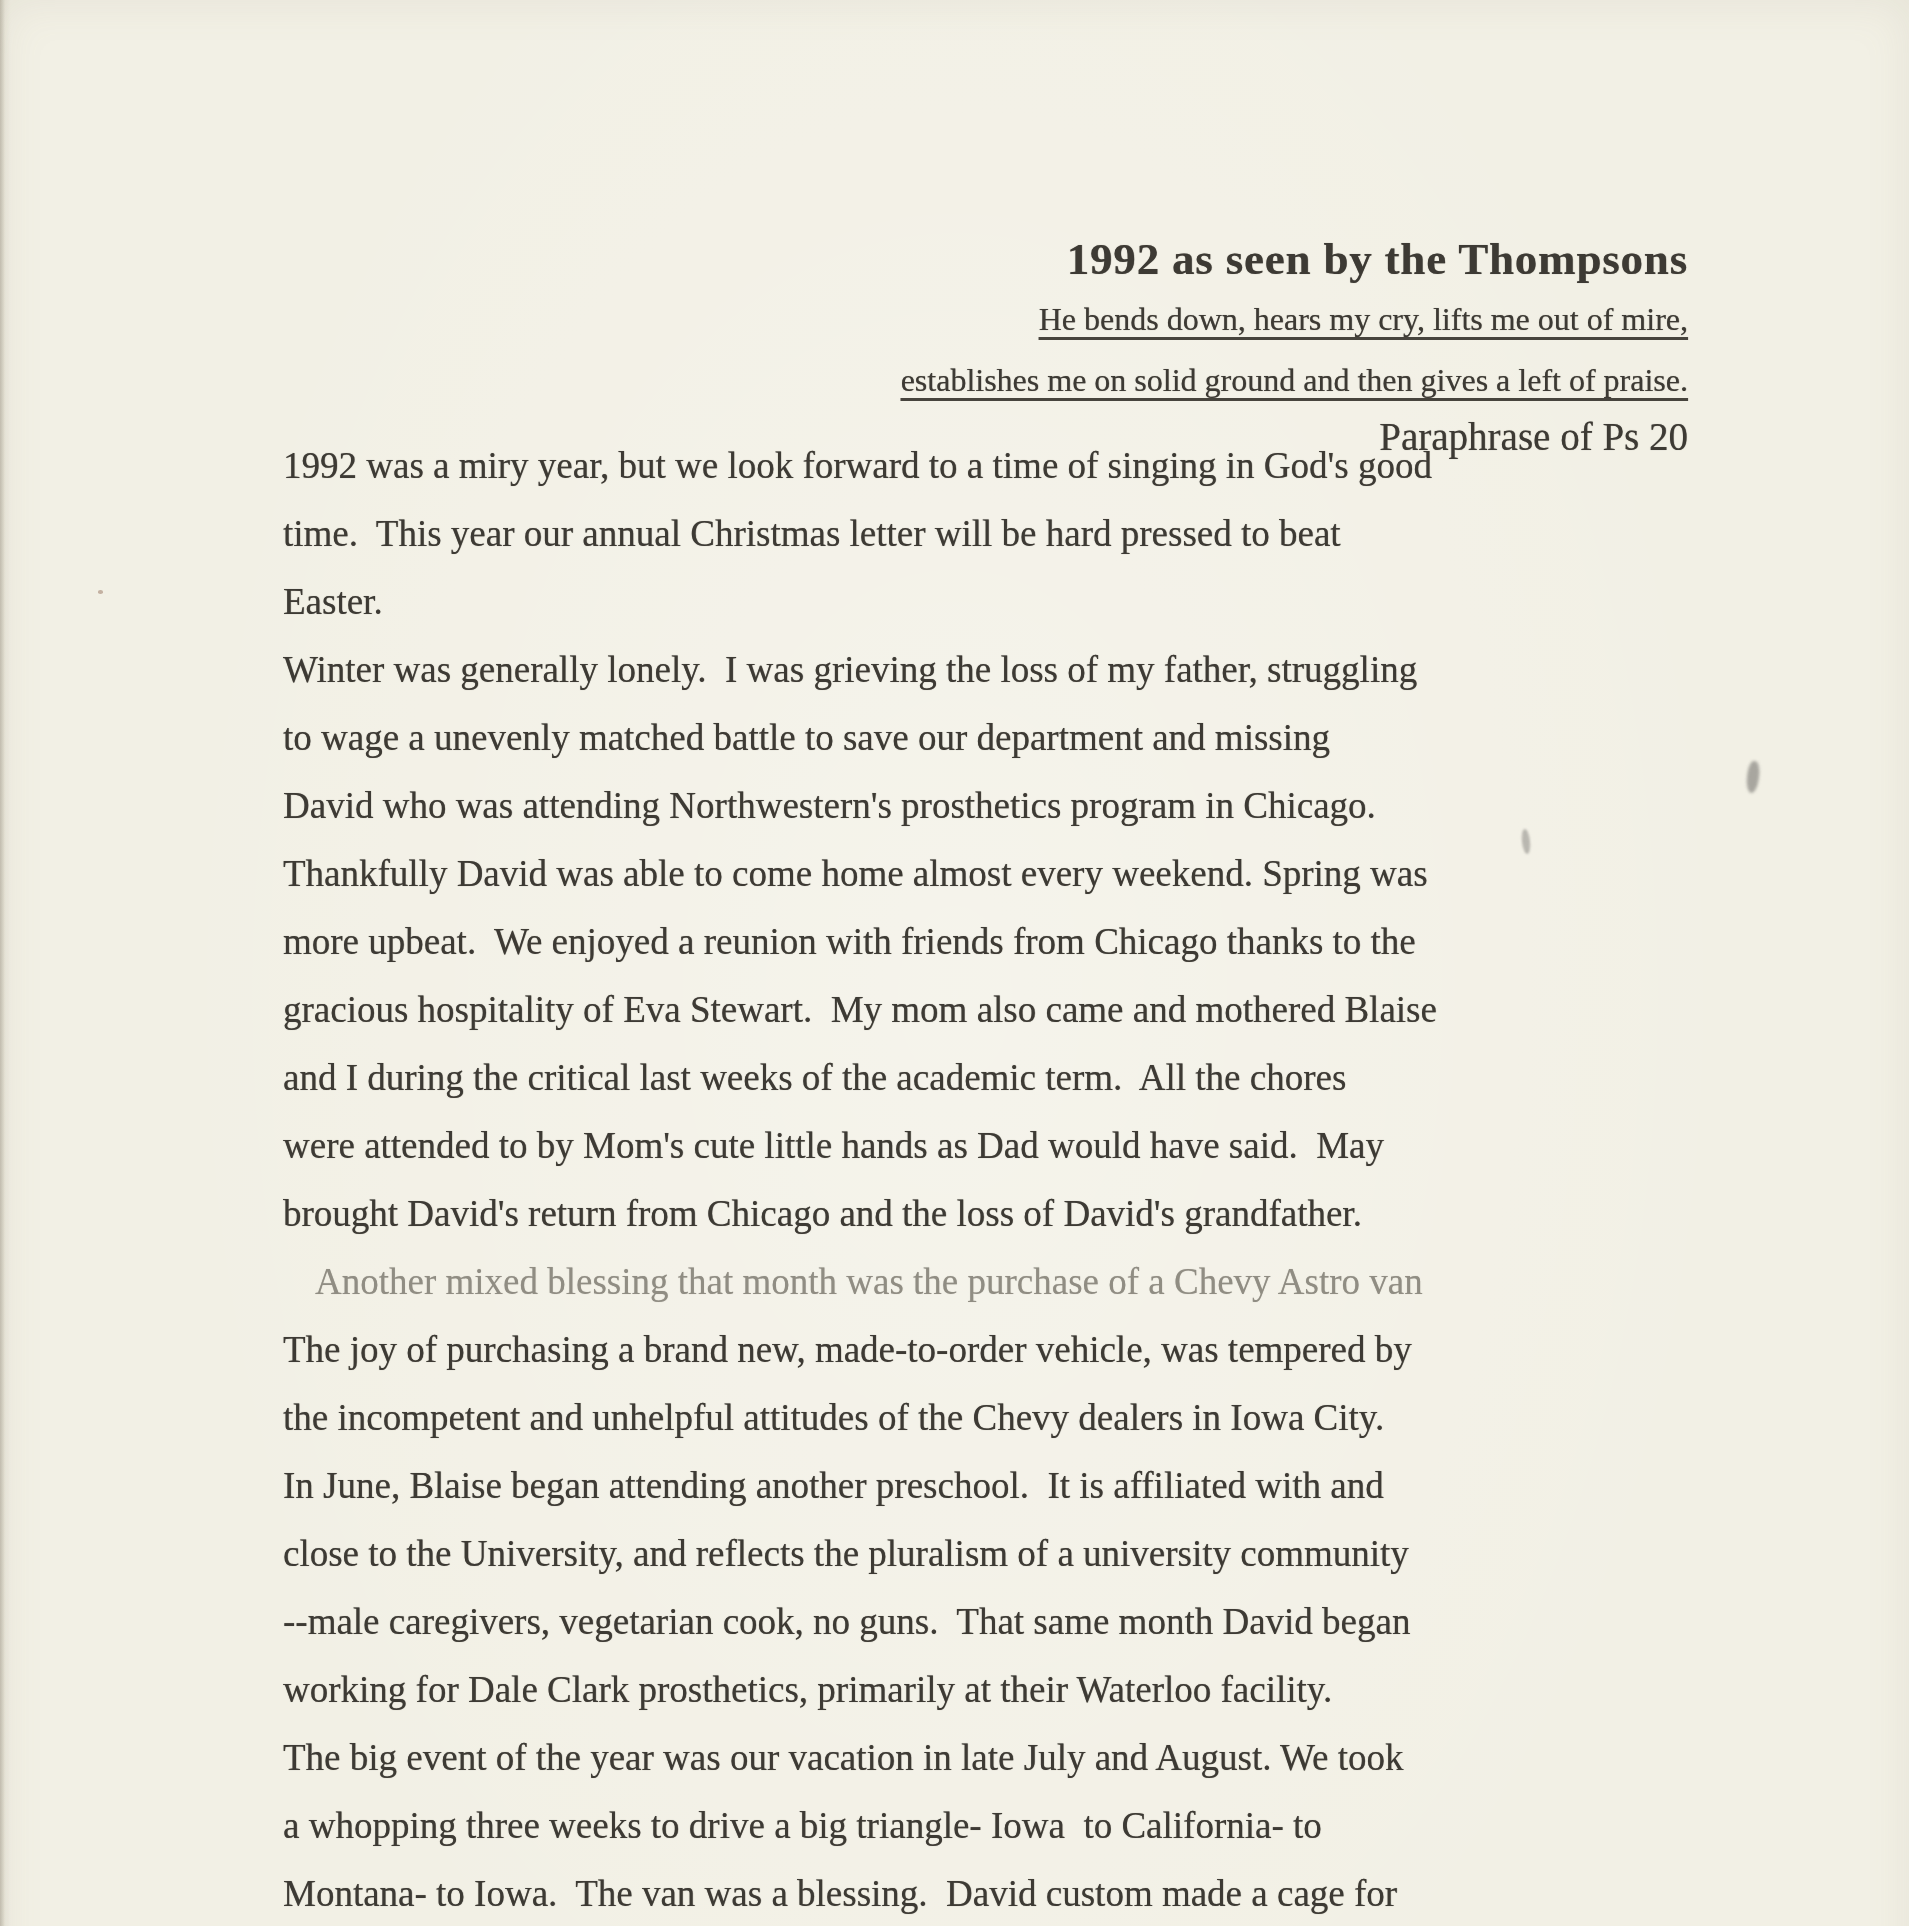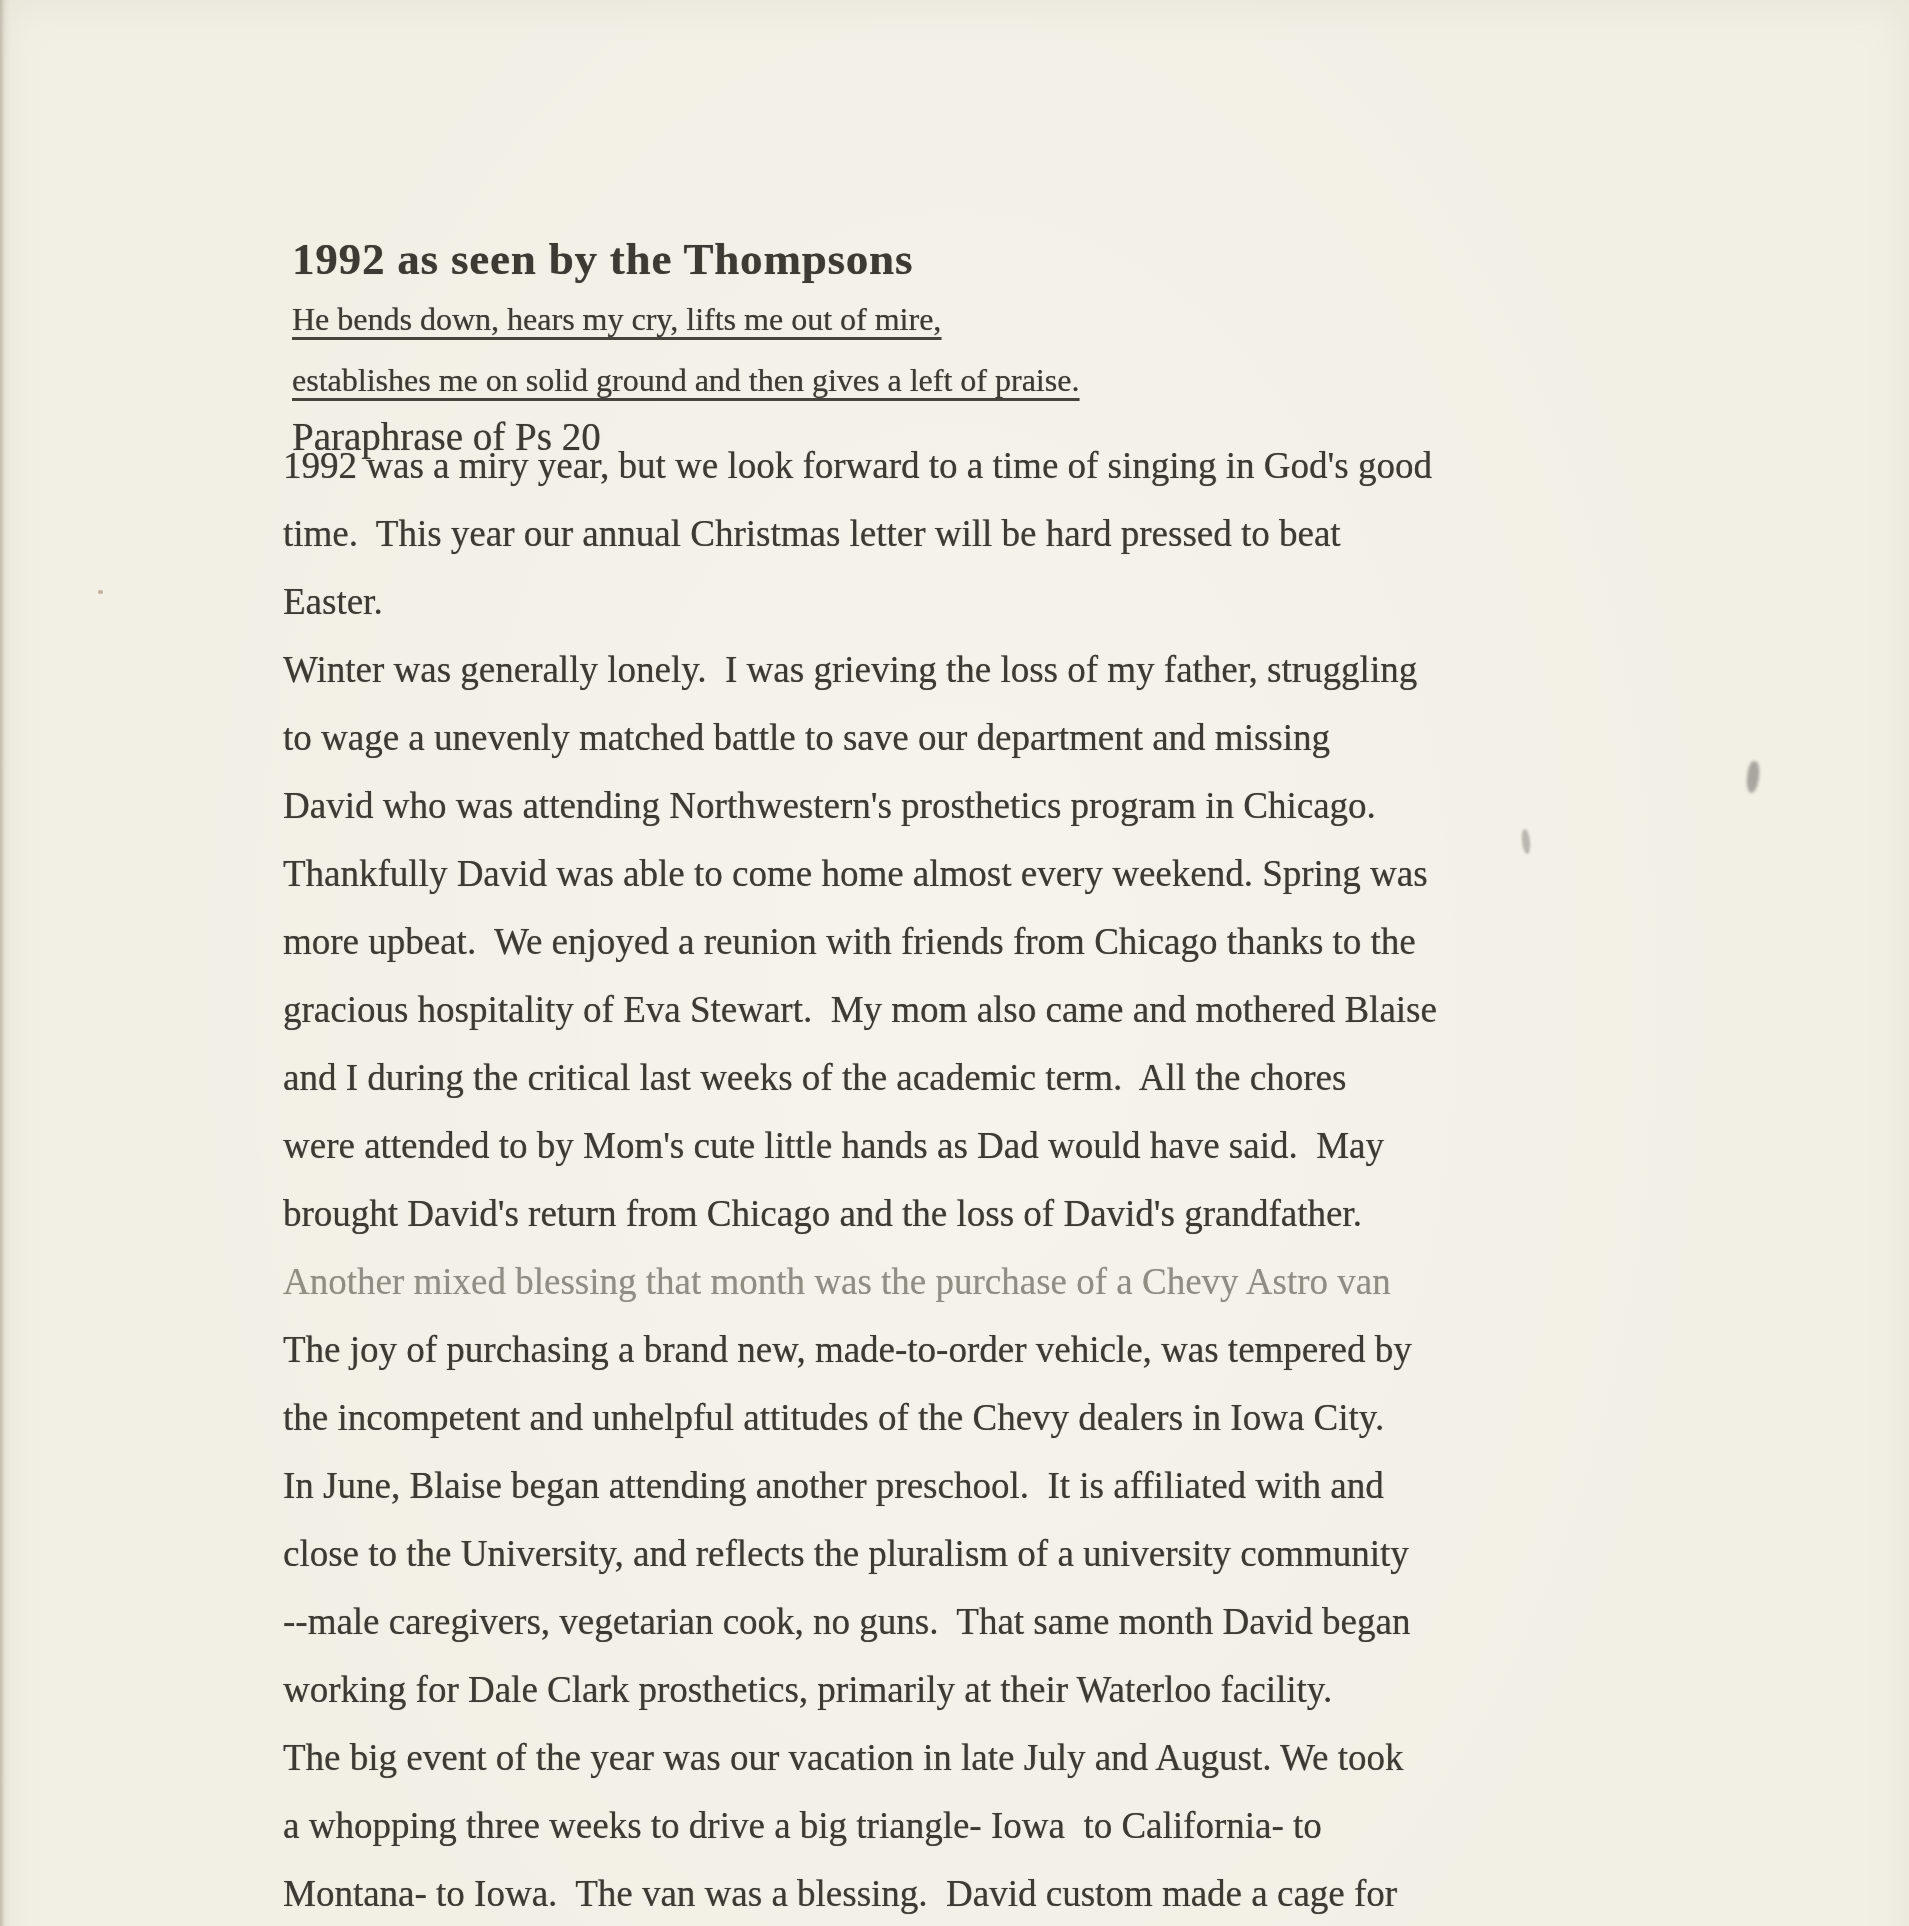--- a/index.html
+++ b/index.html
@@ -21,23 +21,23 @@
     color: #3d3a34;
     box-shadow: inset 0 0 46px rgba(140,132,110,0.12);
   }
   .scan-text {
     filter: blur(0.2px);
     text-shadow: 0 0 0.8px rgba(66,62,55,0.55), 0.4px 0 0.4px rgba(66,62,55,0.25);
   }
   .header-block {
     position: absolute;
     top: 230px;
-    left: 292px;
+    left: 274px;
     width: 1414px;
-    text-align: left;
+    text-align: right;
   }
   .doc-title {
     font-size: 45px;
     line-height: 59px;
     font-weight: bold;
     letter-spacing: 0.8px;
     white-space: pre;
   }
   .quote-line {
     font-size: 32px;
@@ -60,20 +60,21 @@
     width: 1579px;
   }
   .lines {
     font-size: 37px;
     line-height: 68px;
     white-space: pre;
   }
   .lines.faint {
     color: #908d83;
     text-shadow: 0 0 0.8px rgba(120,116,108,0.45);
+    margin-left: 32px;
   }
   
   .artifact { position: absolute; pointer-events: none; }
   .ink-smudge-right {
     left: 1747px; top: 761px;
     width: 12.3px; height: 32px;
     background: rgba(108,106,102,0.55);
     border-radius: 45% 55% 50% 60%;
     filter: blur(1.5px);
     transform: rotate(8deg);

